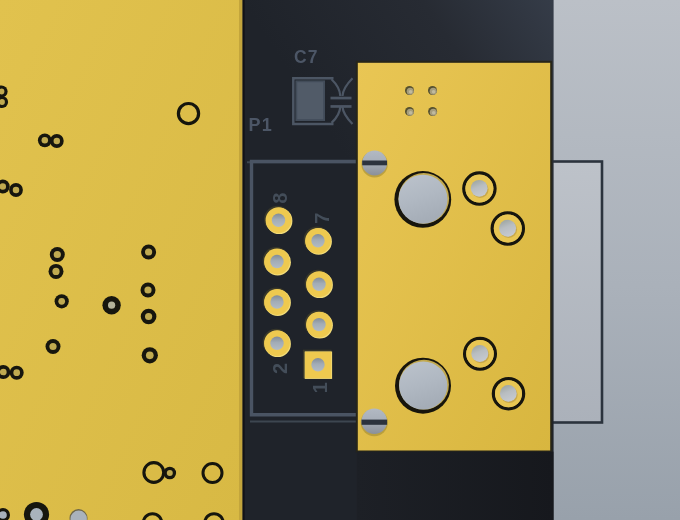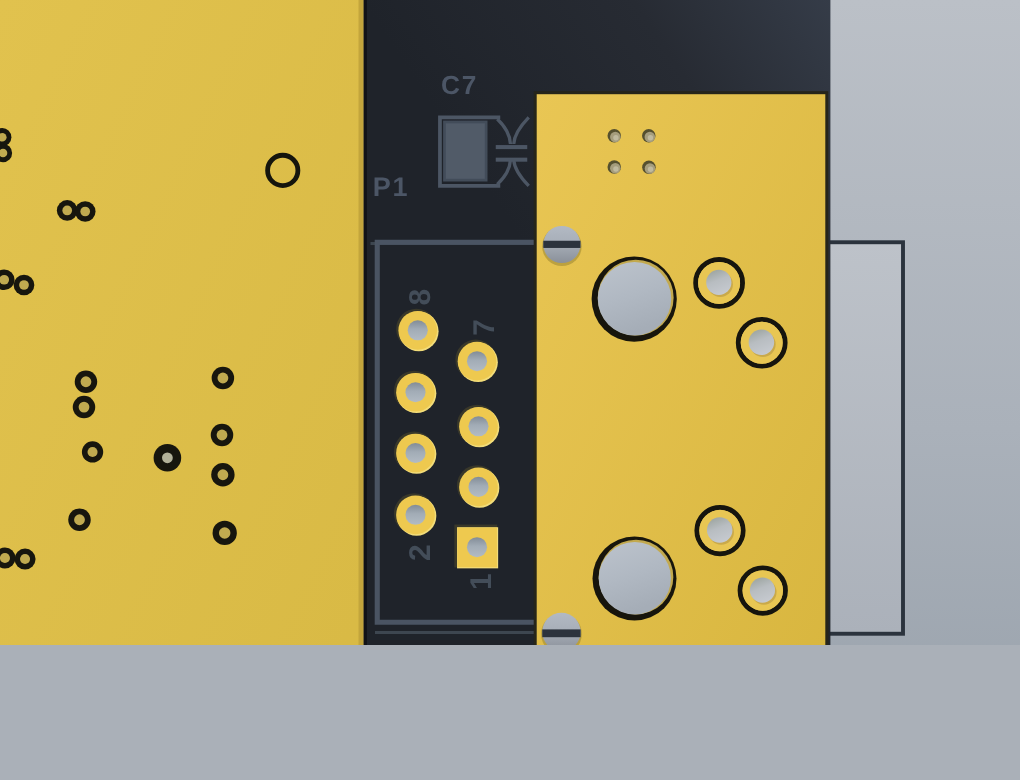--- a/index.html
+++ b/index.html
@@ -1,16 +1,16 @@
 <!DOCTYPE html>
 <html><head>
 <meta charset="utf-8">
 <style>
   html,body{margin:0;padding:0;background:#aab0b8;}
-  #stage{position:relative;width:680px;height:430px;overflow:hidden;font-family:"Liberation Sans", sans-serif;}
+  #stage{position:relative;width:680px;height:520px;overflow:hidden;font-family:"Liberation Sans", sans-serif;}
 </style>
 </head>
 <body>
 <div id="stage">
 <svg width="680" height="520" viewBox="0 0 680 520">
 <defs>
   <linearGradient id="bgGrad" x1="0" y1="0" x2="0" y2="1">
     <stop offset="0" stop-color="#bbc0c7"></stop>
     <stop offset="0.55" stop-color="#aab1ba"></stop>
     <stop offset="1" stop-color="#98a1ab"></stop>

